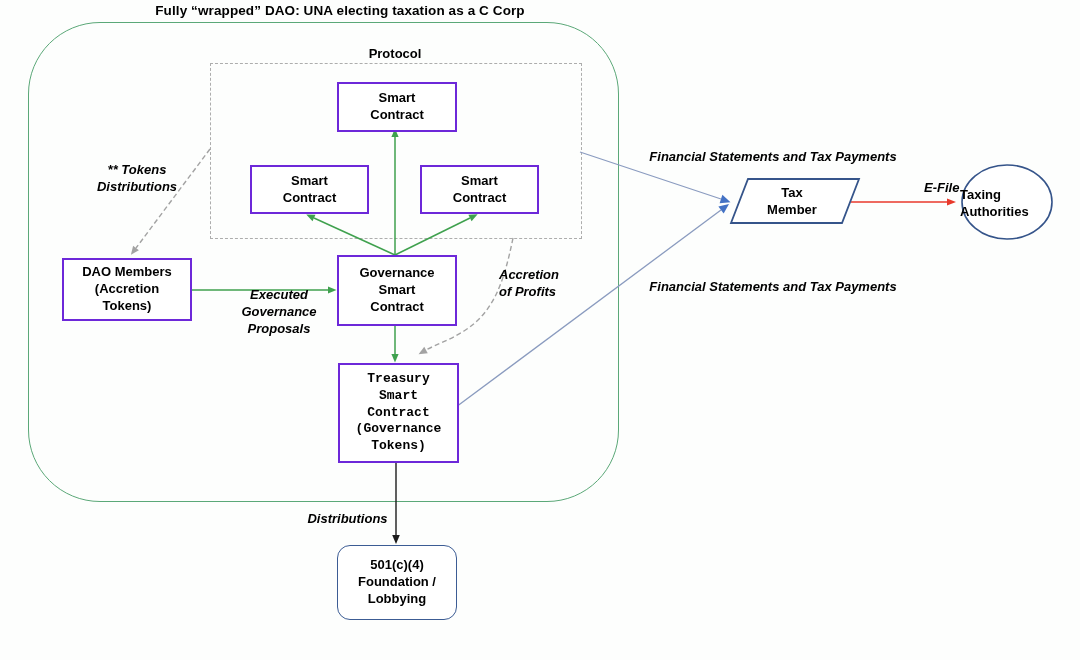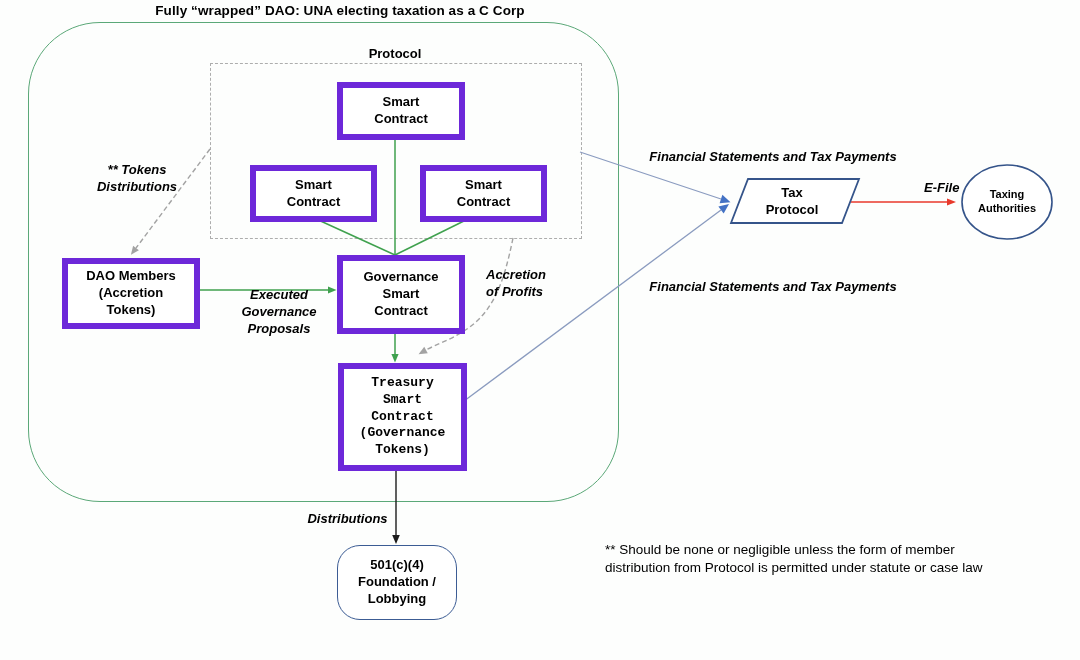--- a/index.html
+++ b/index.html
@@ -12,36 +12,36 @@
   
   .title{top:3px;left:70px;width:540px;text-align:center;font-size:13.5px;font-weight:700;letter-spacing:.1px;}
   
   .green-wrap{left:28px;top:22px;width:589px;height:478px;border:1.6px solid #5ba878;border-radius:72px;background:transparent;}
   
   .protocol-box{left:210px;top:63px;width:370px;height:174px;border:1.6px dashed #adadad;}
   .protocol-label{left:345px;top:46px;width:100px;text-align:center;font-size:13px;font-weight:600;}
   
   .node{display:flex;align-items:center;justify-content:center;text-align:center;
         background:#fff;font-size:13px;font-weight:600;line-height:1.3;}
-  .blackbox{border:6px solid #6d28d9;}
+  .blackbox{border:2px solid #6d28d9;}
   .sc-top{left:337px;top:82px;width:116px;height:46px;}
   .sc-left{left:250px;top:165px;width:115px;height:45px;}
   .sc-right{left:420px;top:165px;width:115px;height:45px;}
   .dao{left:62px;top:258px;width:126px;height:59px;}
   .gov{left:337px;top:255px;width:116px;height:67px;}
   .treasury{left:338px;top:363px;width:117px;height:96px;font-family:Liberation Mono, monospace;}
-  .foundation{left:337px;top:545px;width:118px;height:73px;border:1.7px solid #3c5c94;border-radius:23px;}
+  .foundation{left:337px;top:545px;width:118px;height:73px;border:1.7px solid #3c5c94;border-radius:13px;}
   
   .taxreturns-label{left:737px;top:185px;width:110px;text-align:center;font-size:13px;font-weight:600;line-height:1.3;}
-  .taxauth-label{left:960px;top:187px;width:94px;text-align:center;font-size:11px;font-weight:600;line-height:1.3;}
+  .taxauth-label{left:960px;top:187px;width:94px;text-align:left;font-size:13px;font-weight:600;line-height:1.3;}
   
   .edge-label{font-style:italic;font-weight:700;font-size:13px;line-height:1.3;text-align:center;}
   .lbl-memberdist{left:82px;top:162px;width:110px;text-align:center;}
   .lbl-executed{left:224px;top:287px;width:110px;text-align:center;}
-  .lbl-accretion{left:486px;top:267px;width:80px;text-align:left;}
+  .lbl-accretion{left:499px;top:267px;width:80px;text-align:left;}
   .lbl-fin1{left:633px;top:149px;width:280px;}
   .lbl-fin2{left:633px;top:279px;width:280px;}
   .lbl-efile{left:924px;top:180px;width:70px;text-align:left;}
   .lbl-dist{left:300px;top:511px;width:95px;text-align:center;}
   
   .footnote{left:605px;top:541px;width:388px;font-size:13.5px;font-weight:500;line-height:1.3;}
   svg.layer{position:absolute;left:0;top:0;pointer-events:none;}
   .z0{z-index:0;} .z1{z-index:1;} .z2{z-index:2;}
 </style>
 </head>
@@ -111,31 +111,30 @@
   <div class="abs node blackbox treasury z2 prewrap">Treasury
 Smart
 Contract
 (Governance
 Tokens)</div>
   <div class="abs node foundation z2 prewrap">501(c)(4)
 Foundation /
 Lobbying</div>
 
   <div class="abs taxreturns-label z2 prewrap">Tax
-Protocol</div>
+Member</div>
   <div class="abs taxauth-label z2 prewrap">Taxing
 Authorities</div>
 
   <div class="abs edge-label lbl-memberdist z2 prewrap">** Tokens
 Distributions</div>
   <div class="abs edge-label lbl-executed z2 prewrap">Executed
 Governance
 Proposals</div>
   <div class="abs edge-label lbl-accretion z2 prewrap">Accretion
 of Profits</div>
   <div class="abs edge-label lbl-fin1 z2">Financial Statements and Tax Payments</div>
   <div class="abs edge-label lbl-fin2 z2">Financial Statements and Tax Payments</div>
   <div class="abs edge-label lbl-efile z2">E-File</div>
   <div class="abs edge-label lbl-dist z2">Distributions</div>
 
-  <div class="abs footnote z2">** Should be none or negligible unless the form of member distribution from Protocol is permitted under statute or case law</div>
 
 </div>
 
 </body></html>

